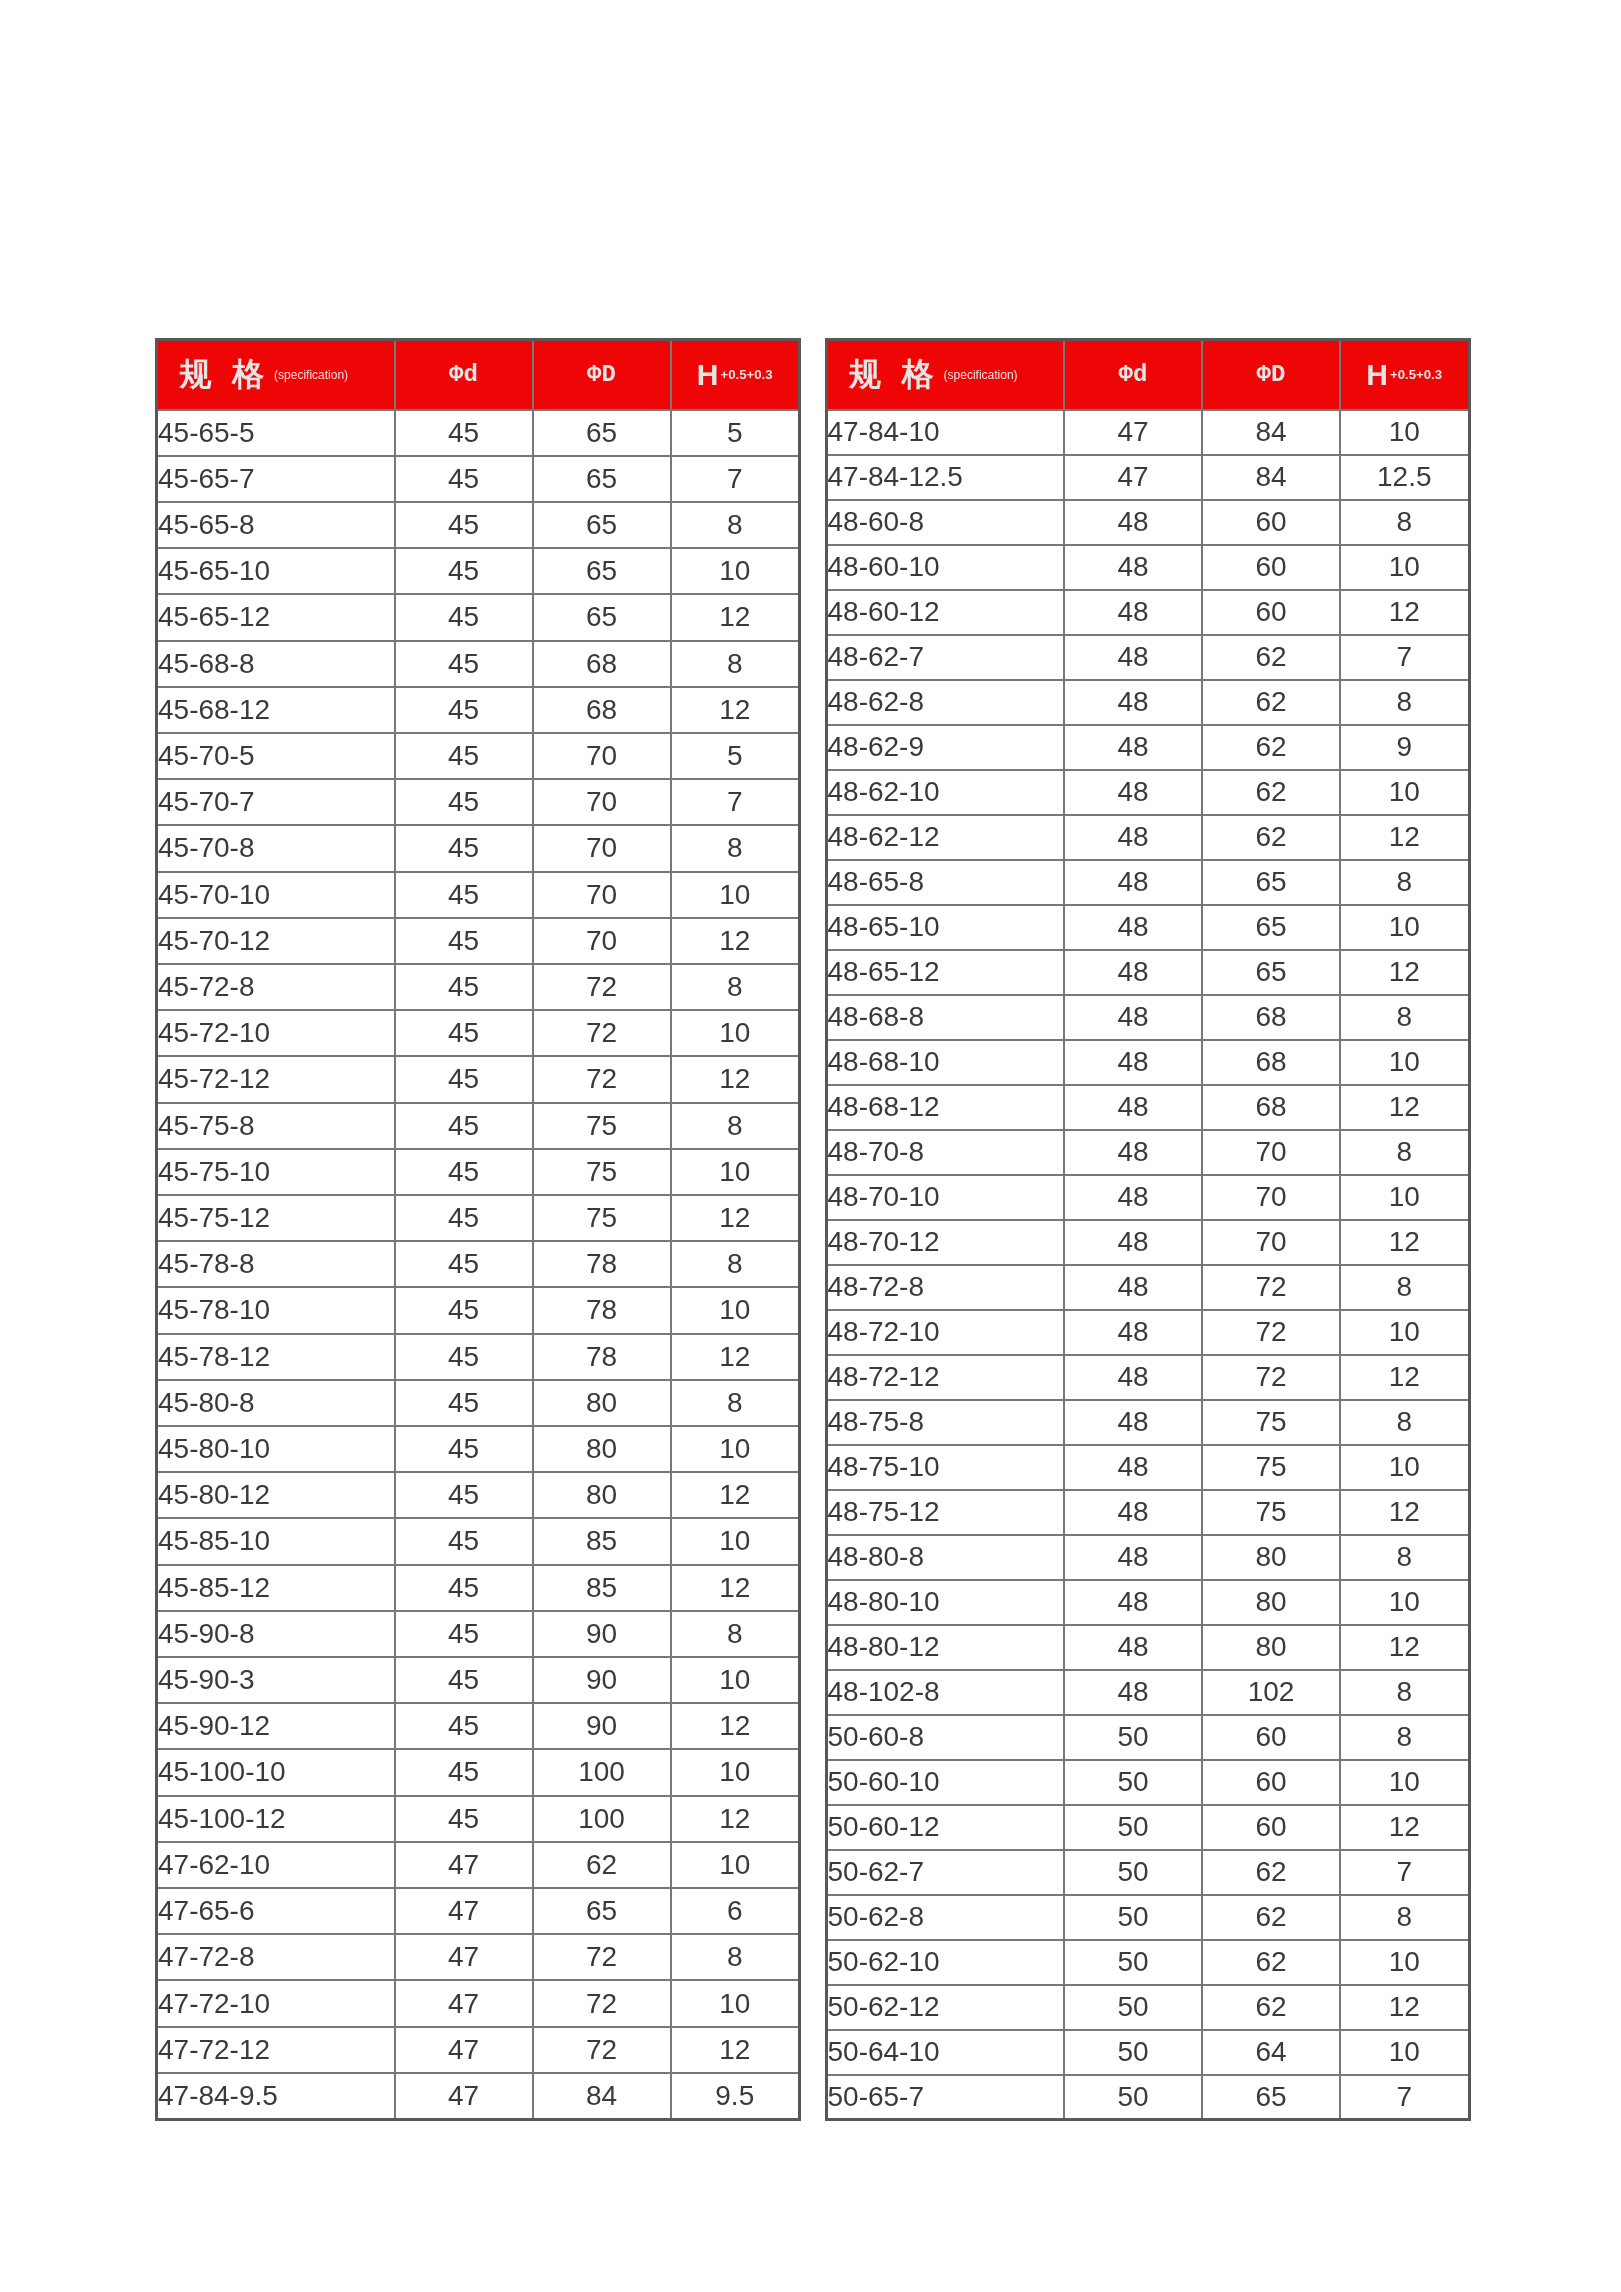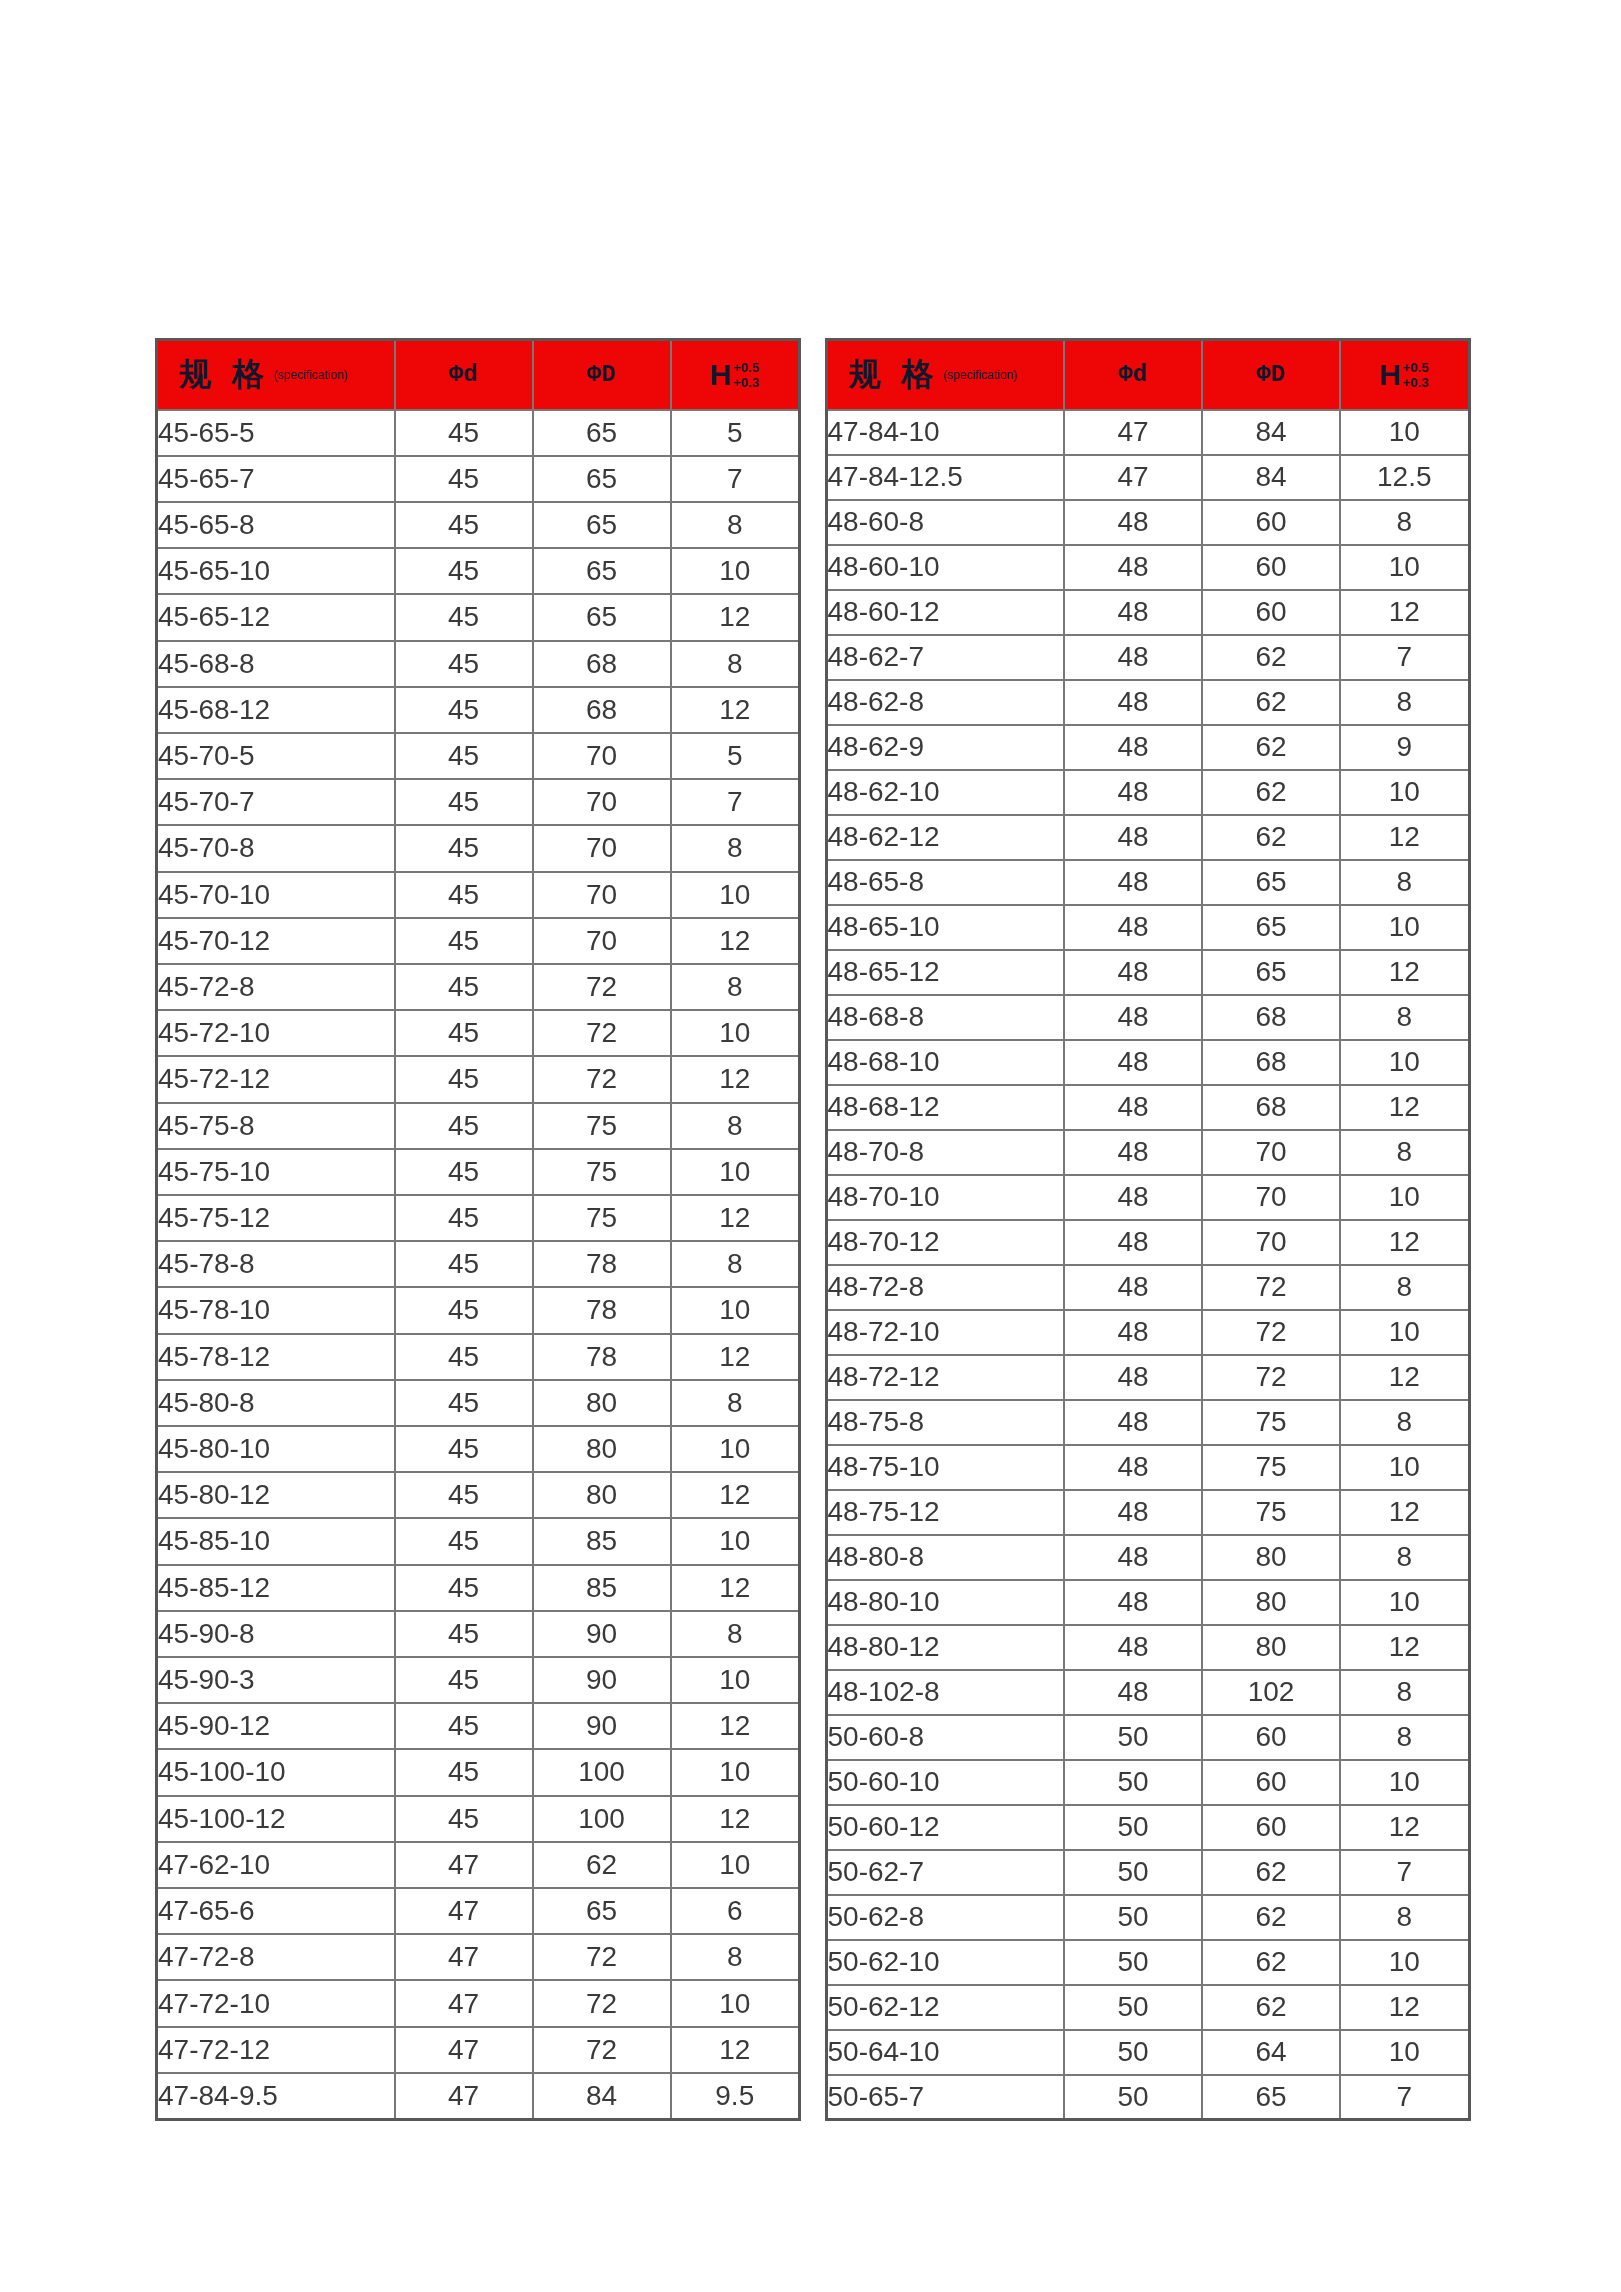--- a/index.html
+++ b/index.html
@@ -35,21 +35,21 @@
   table.spec-table td {
     border: 2px solid #787878;
     padding: 0;
     overflow: hidden;
     white-space: nowrap;
   }
   thead tr { height: 70px; }
   tbody tr { height: 45px; }
   th {
     background: #ee0606;
-    color: #0f172a;
+    color: #e5e5e5;
     vertical-align: middle;
     text-align: center;
     margin-left: 28px;
   }
   th.th-spec { text-align: left; }
   .th-spec-inner {
     display: flex;
     align-items: center;
     padding-left: 21.6px;
   }
@@ -73,21 +73,21 @@
     display: inline-flex;
     align-items: center;
     justify-content: center;
   }
   .h-base {
     font-size: 30px;
     font-weight: bold;
   }
   .h-tol {
     display: inline-flex;
-    flex-direction: column;
+    flex-direction: row;
     align-items: flex-start;
     font-size: 13.2px;
     font-weight: bold;
     line-height: 1.15;
     margin-left: 2px;
   }
   td {
     font-size: 28px;
     color: #3a3a3a;
     text-align: center;

